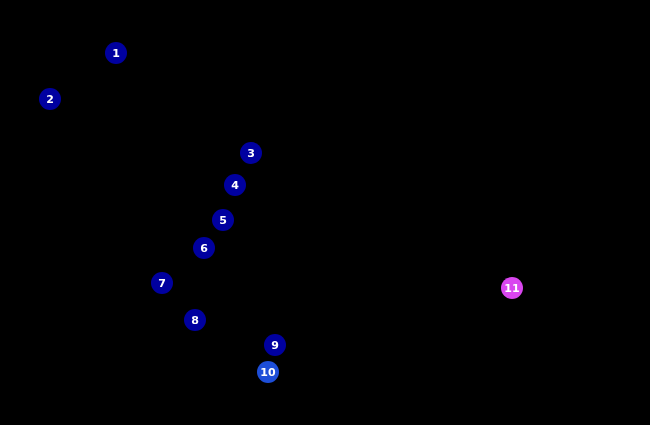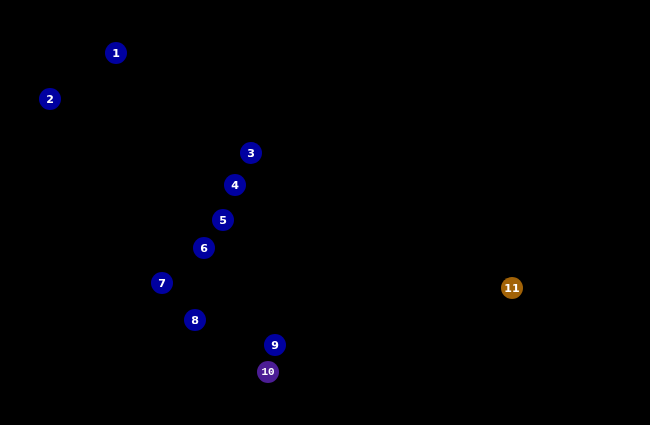--- a/index.html
+++ b/index.html
@@ -39,15 +39,15 @@
 <div id="canvas" style="background: rgb(0, 0, 0); width: 650px; height: 425px;">
     <div class="marker" style="left: 116px; top: 53px; background: rgb(0, 0, 160); color: rgb(255, 255, 255);">1</div>
     <div class="marker" style="left: 50px; top: 99px; background: rgb(0, 0, 160); color: rgb(255, 255, 255);">2</div>
     <div class="marker" style="left: 251px; top: 153px; background: rgb(0, 0, 160); color: rgb(255, 255, 255);">3</div>
     <div class="marker" style="left: 235px; top: 185px; background: rgb(0, 0, 160); color: rgb(255, 255, 255);">4</div>
     <div class="marker" style="left: 223px; top: 220px; background: rgb(0, 0, 160); color: rgb(255, 255, 255);">5</div>
     <div class="marker" style="left: 204px; top: 248px; background: rgb(0, 0, 160); color: rgb(255, 255, 255);">6</div>
     <div class="marker" style="left: 162px; top: 283px; background: rgb(0, 0, 160); color: rgb(255, 255, 255);">7</div>
     <div class="marker" style="left: 195px; top: 320px; background: rgb(0, 0, 160); color: rgb(255, 255, 255);">8</div>
     <div class="marker" style="left: 275px; top: 345px; background: rgb(0, 0, 160); color: rgb(255, 255, 255);">9</div>
-    <div class="marker" style="left: 268px; top: 372px; background: #4c1d95; color: rgb(255, 255, 255); font-family: Liberation Mono, monospace;">10</div>
-    <div class="marker" style="left: 512px; top: 288px; background: #a16207; color: rgb(255, 255, 255);">11</div>
+    <div class="marker" style="left: 268px; top: 372px; background: #1d4ed8; color: rgb(255, 255, 255);">10</div>
+    <div class="marker" style="left: 512px; top: 288px; background: #d946ef; color: rgb(255, 255, 255);">11</div>
   </div>
 
 </body></html>

